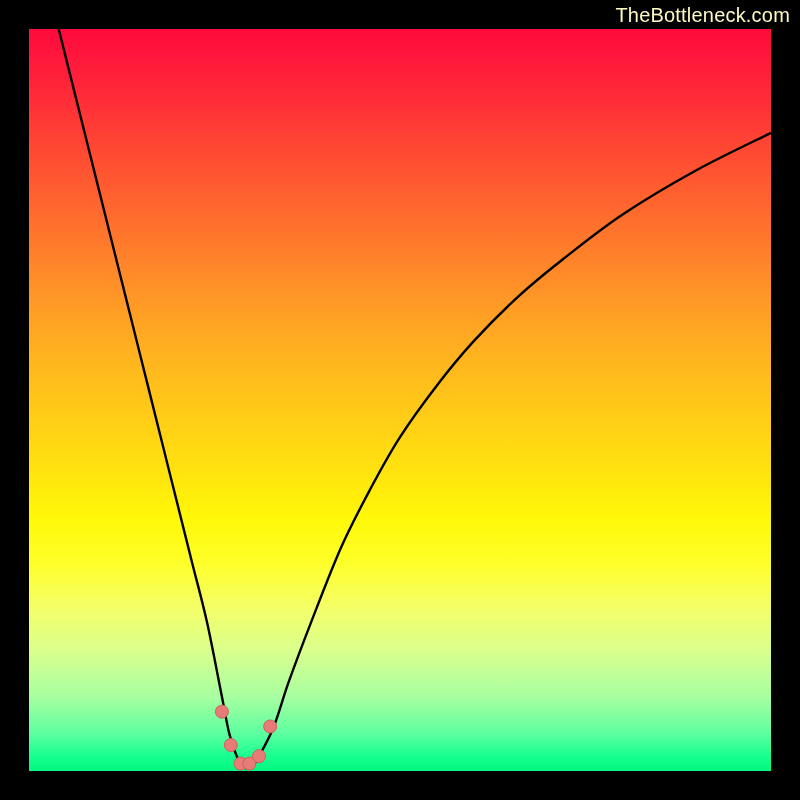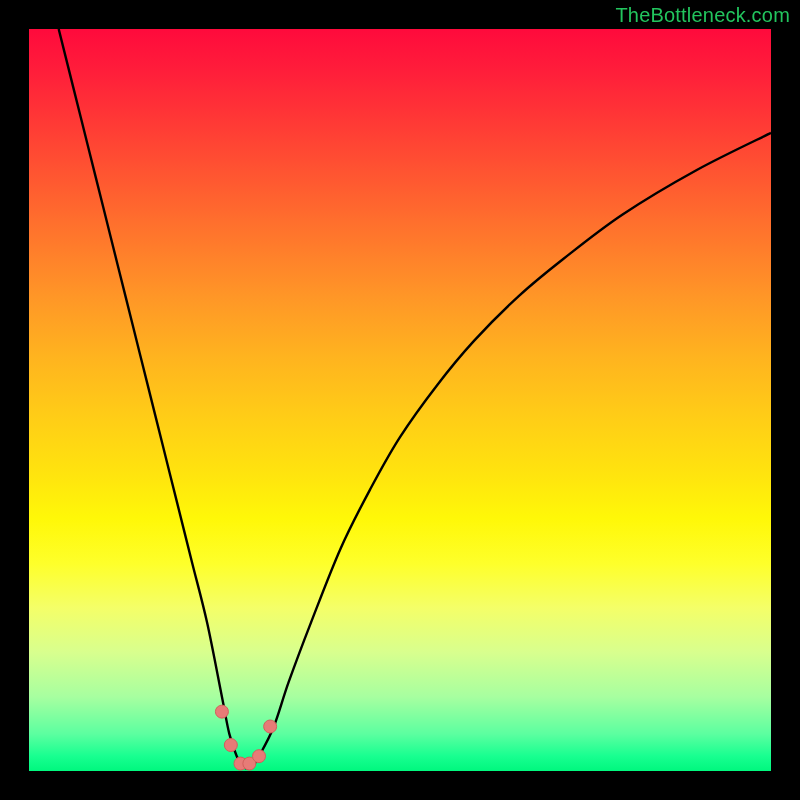--- a/index.html
+++ b/index.html
@@ -48,21 +48,21 @@
     left: 0;
     top: 0;
     width: 742px;
     height: 742px;
     pointer-events: none;
   }
   .attribution {
     position: absolute;
     top: 4px;
     right: 10px;
-    color: #22c55e;
+    color: #fef9c3;
     font-size: 20px;
     letter-spacing: 0.2px;
   }
 </style>
 </head>
 <body>
 
 <div class="frame">
   <div class="plot">
     <svg class="curve" viewBox="0 0 742 742" preserveAspectRatio="none">

